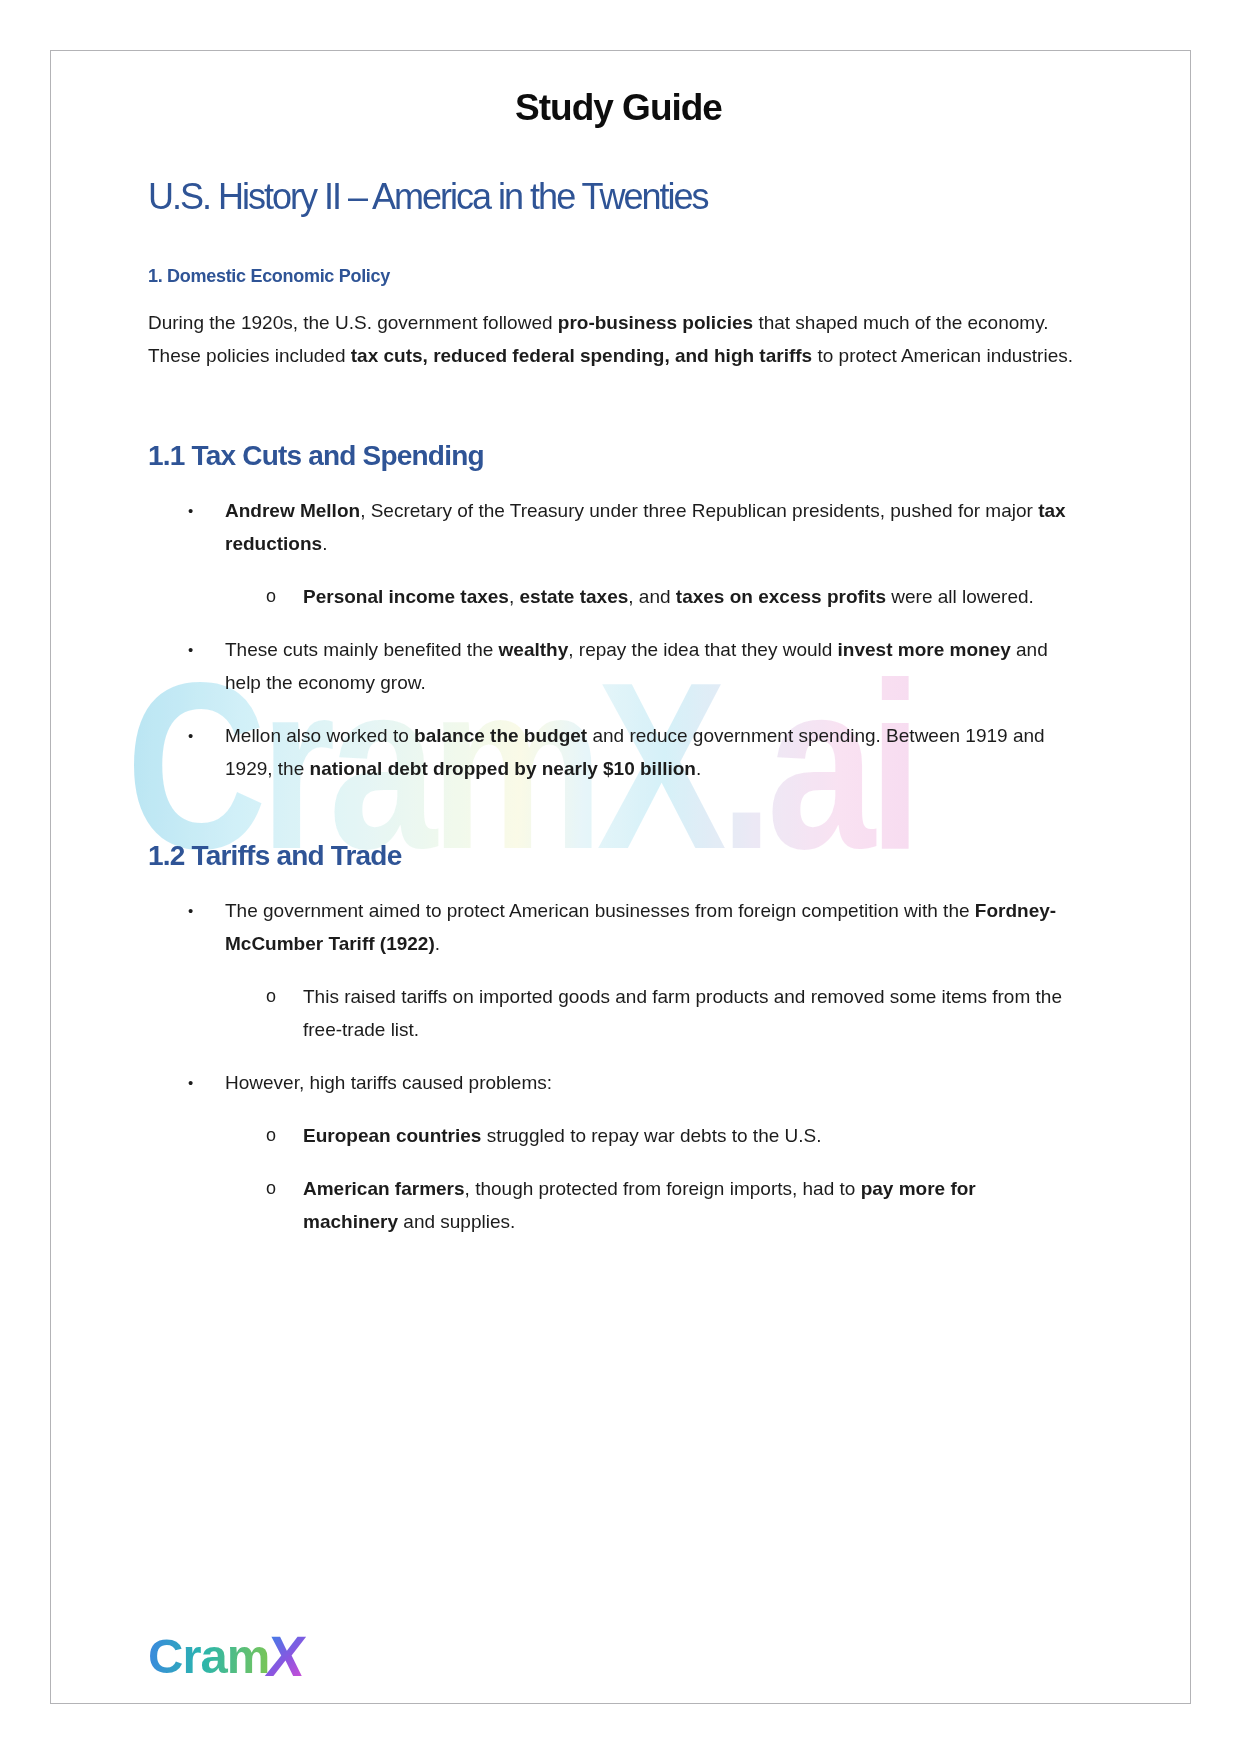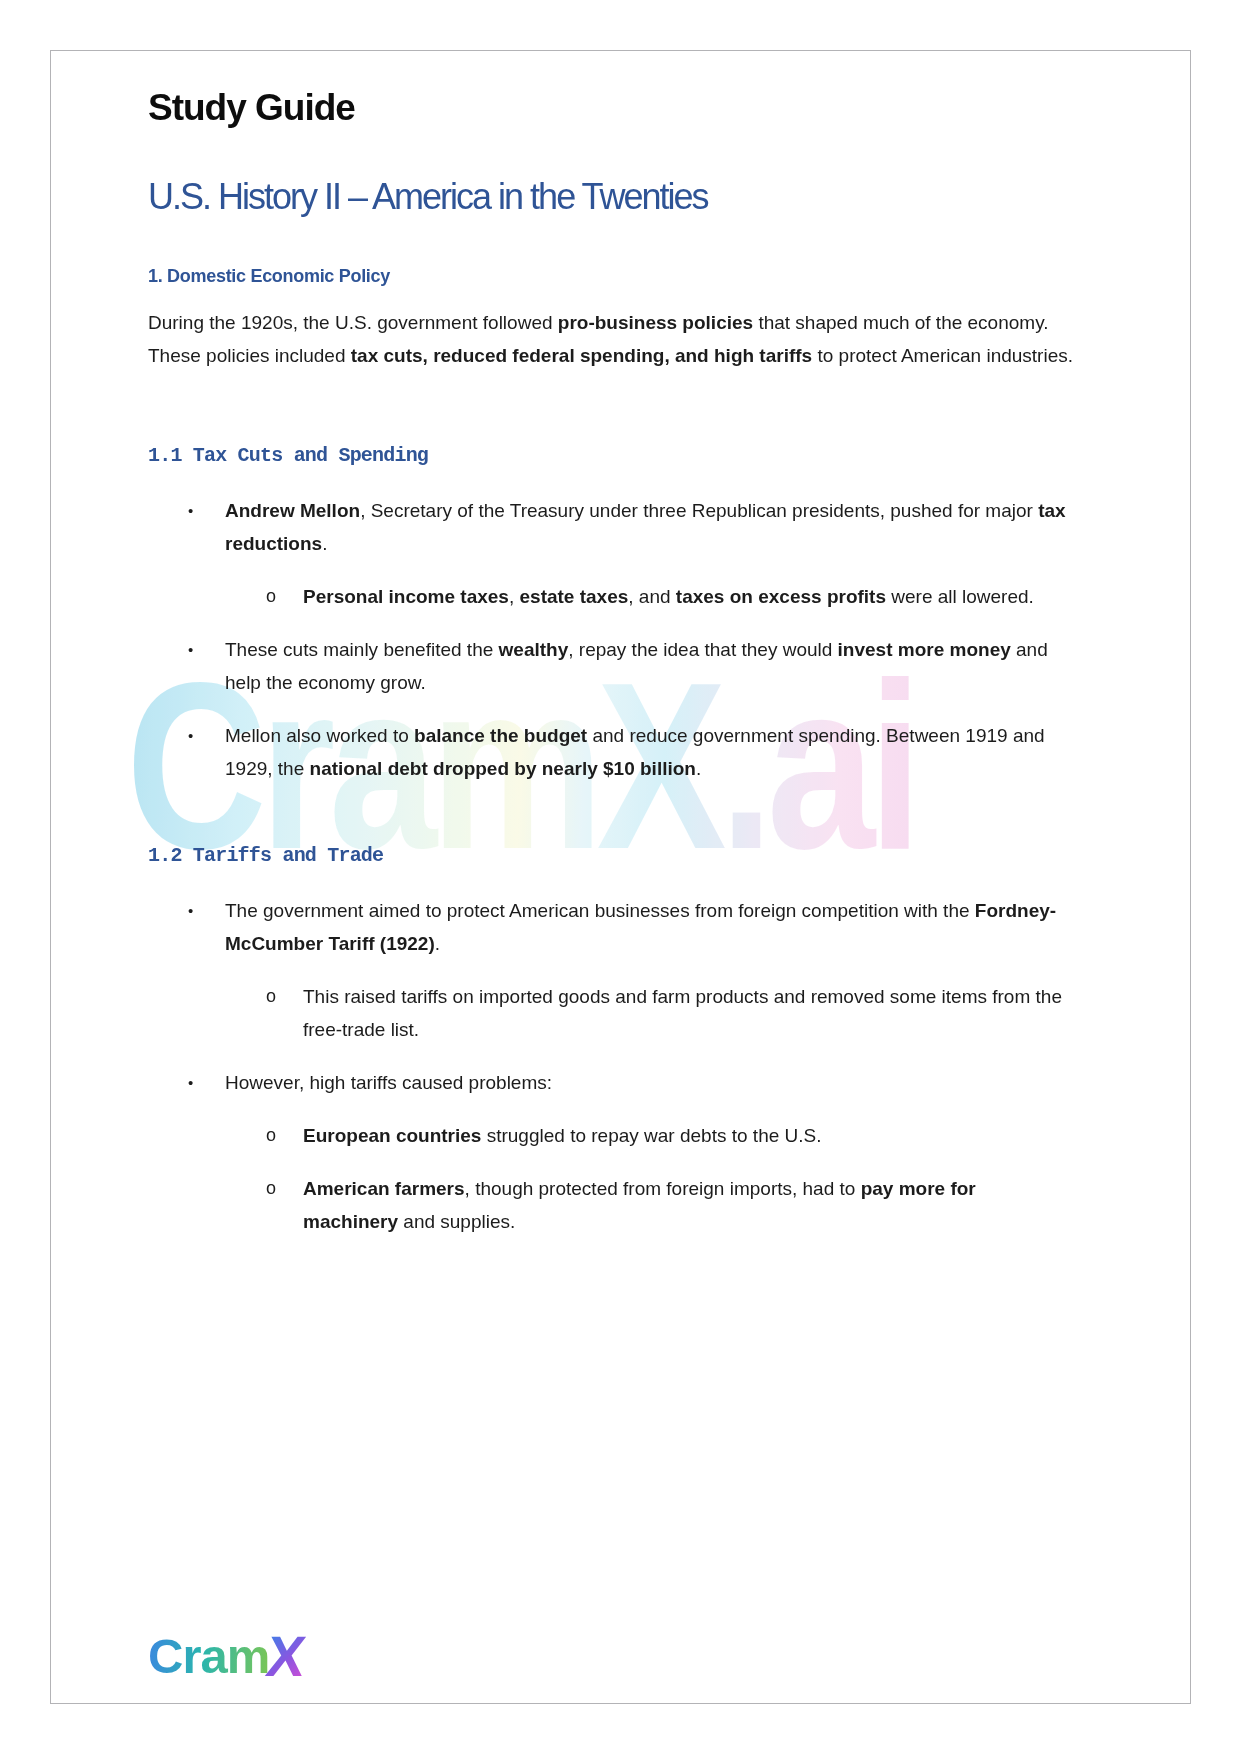--- a/index.html
+++ b/index.html
@@ -10,28 +10,28 @@
   
   .watermark{position:absolute;left:75px;top:592px;z-index:0;white-space:nowrap;
              font-weight:bold;font-size:195px;letter-spacing:-7px;line-height:200px;
              transform:scaleY(1.22);transform-origin:top left;
              background:linear-gradient(93deg,#a9dff0 0%,#c8edf7 15%,#dff4f4 30%,
                #eef8e9 42%,#f9f9e2 50%,#e2f4f8 58%,#cdeef7 68%,#e9e4f3 80%,
                #f8dcf0 90%,#f6d4ed 100%);
              -webkit-background-clip:text;background-clip:text;color:transparent;
              opacity:.82;pointer-events:none;}
   .content{position:absolute;left:97px;top:0;width:941px;z-index:1;}
-  .doc-header{margin:36px 0 0;text-align:left;font-size:37px;line-height:42px;
+  .doc-header{margin:36px 0 0;text-align:center;font-size:37px;line-height:42px;
               font-weight:bold;letter-spacing:-1px;color:#0d0d0d;}
   .doc-title{margin:46px 0 0;font-size:36px;line-height:44px;font-weight:normal;
              letter-spacing:-2px;color:#2f5496;}
   .sec-heading{margin:41px 0 0;font-size:18px;line-height:33px;font-weight:bold;
                letter-spacing:-0.3px;color:#2f5496;}
-  .sub-heading{font-size:20px;line-height:28px;font-weight:bold;
-               letter-spacing:-0.8px;color:#2f5496;font-family:Liberation Mono, monospace;}
+  .sub-heading{font-size:28px;line-height:28px;font-weight:bold;
+               letter-spacing:-0.8px;color:#2f5496;}
   .sub1-h{margin:70px 0 0;}
   .sub2-h{margin:57px 0 4px;}
   .body-text{font-size:19px;line-height:33px;color:#1c1c1c;}
   .intro{margin:13px 0 0;}
   .blist{margin:24px 0 0;}
   .li{display:flex;margin:0 0 20px 0;}
   .li:last-child{margin-bottom:0;}
   .lv1{padding-left:40px;}
   .lv2{padding-left:118px;}
   .marker{flex:0 0 37px;line-height:33px;color:#1c1c1c;}

